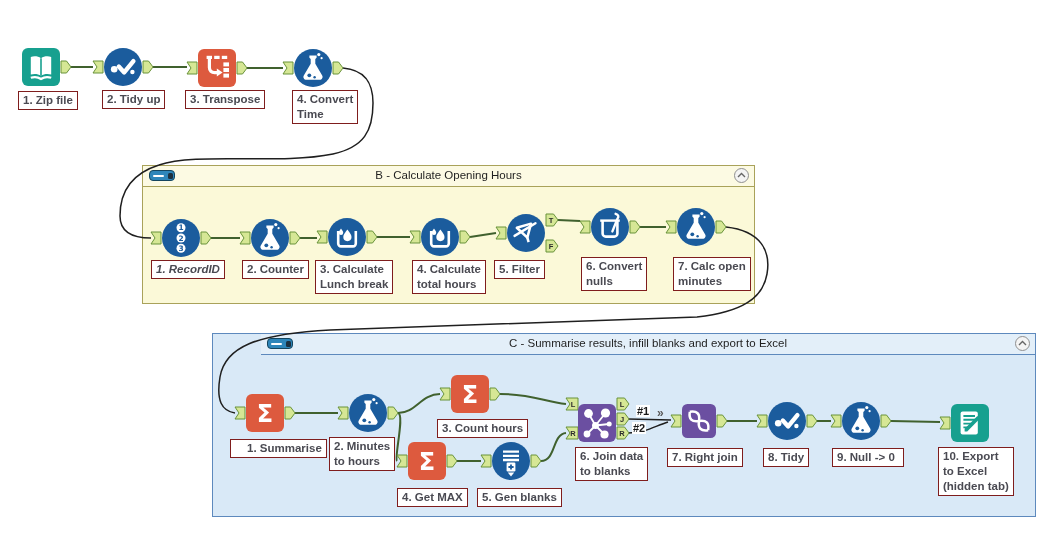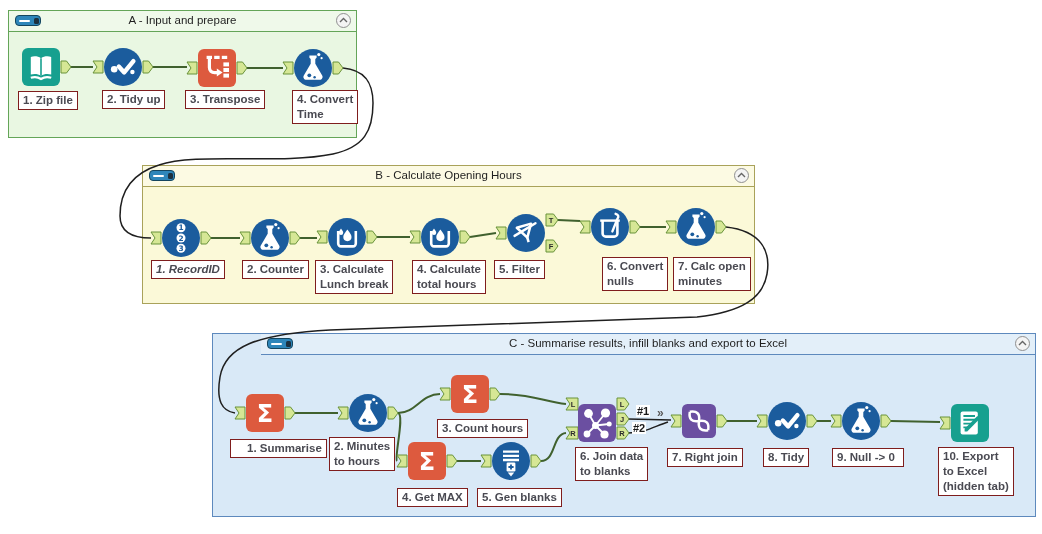--- a/index.html
+++ b/index.html
@@ -15,34 +15,20 @@
   .tlabel{position:absolute;z-index:2;background:#fff;border:1px solid #7f1d1d;color:#4a4a52;font-size:11.5px;line-height:15px;font-weight:bold;padding:1px 4px;white-space:nowrap;box-sizing:border-box;}
   #wires{position:absolute;left:0;top:0;z-index:1;pointer-events:none;}
   .marker{position:absolute;z-index:3;font-size:11px;font-weight:bold;color:#1a1a1a;background:#fff;padding:0 1px;line-height:12px;}
   .multi-marker{position:absolute;z-index:3;font-size:12px;font-weight:bold;color:#5a5a5a;background:transparent;line-height:12px;}
 </style>
 </head>
 <body>
 
 <div id="canvas">
 
-  <div class="container" style="left: 8px; top: 10px; width: 349px; height: 128px; background: rgb(233, 247, 226); border-color: rgb(100, 165, 88);">
-    <div class="chead" style="border-color: rgb(100, 165, 88);">
-      <span class="ctitle">A - Input and prepare</span>
-      <span class="toggle">
-          <span class="tline"></span>
-          <span class="tknob"></span>
-        </span>
-      <span class="collapse">
-          <svg width="9" height="7" viewBox="0 0 9 7">
-            <path d="M1 5 L4.5 1.5 L8 5" stroke="#666" stroke-width="1.4" fill="none"></path>
-          </svg>
-        </span>
-    </div>
-  </div>
 
   <div class="container" style="left: 142px; top: 165px; width: 613px; height: 139px; background: rgb(251, 249, 216); border-color: rgb(169, 162, 90);">
     <div class="chead" style="border-color: rgb(169, 162, 90); padding-left: 20px;">
       <span class="ctitle">B - Calculate Opening Hours</span>
       <span class="toggle">
           <span class="tline"></span>
           <span class="tknob"></span>
         </span>
       <span class="collapse">
           <svg width="9" height="7" viewBox="0 0 9 7">
@@ -240,21 +226,21 @@
         </svg></div>
       <div class="tlabel" style="left: 494px; top: 260px; min-width: 48px;">
         <div>5. Filter</div>
       </div>
       <div class="tool" style="left: 591px; top: 208px; width: 38px; height: 38px;"><svg width="38" height="38" viewBox="0 0 38 38">
           <circle cx="19" cy="19" r="19" fill="#1b5c9d"></circle>
           <path d="M11.6 12.6 V25.4 a3.2 3.2 0 0 0 3.2 3.2 h8.4 a3.2 3.2 0 0 0 3.2 -3.2 V12.6" fill="none" stroke="#fff" stroke-width="2.6"></path>
      <path d="M9.2 12.6 h19.6" stroke="#fff" stroke-width="2.4"></path>
      <path d="M24.6 5.8 c2.7 0.9 3.5 2.8 2 4.6 L21.4 23.4" fill="none" stroke="#fff" stroke-width="2.4" stroke-linecap="round"></path>
         </svg></div>
-      <div class="tlabel" style="left: 581px; top: 257px; min-width: 62px; margin-left: 21px;">
+      <div class="tlabel" style="left: 581px; top: 257px; min-width: 62px;">
         <div>6. Convert</div>
         <div>nulls</div>
       </div>
       <div class="tool" style="left: 677px; top: 208px; width: 38px; height: 38px;"><svg width="38" height="38" viewBox="0 0 38 38">
           <circle cx="19" cy="19" r="19" fill="#1b5c9d"></circle>
           <path d="M15.4 6.4 h7.2 v2.3 l-1.3 1.3 v4.8 l6.9 11.7 c1.1 1.9 -0.3 4.3 -2.5 4.3 H12.3 c-2.2 0 -3.6 -2.4 -2.5 -4.3 l6.9 -11.7 V10 l-1.3 -1.3 Z" fill="#fff"></path>
      <circle cx="15.3" cy="26.3" r="1.9" fill="#1b5c9d"></circle>
           <circle cx="20.6" cy="28.2" r="1.2" fill="#1b5c9d"></circle>
      <circle cx="24.8" cy="5.6" r="1.6" fill="#fff"></circle>
           <circle cx="27.6" cy="9.2" r="1.1" fill="#fff"></circle>

